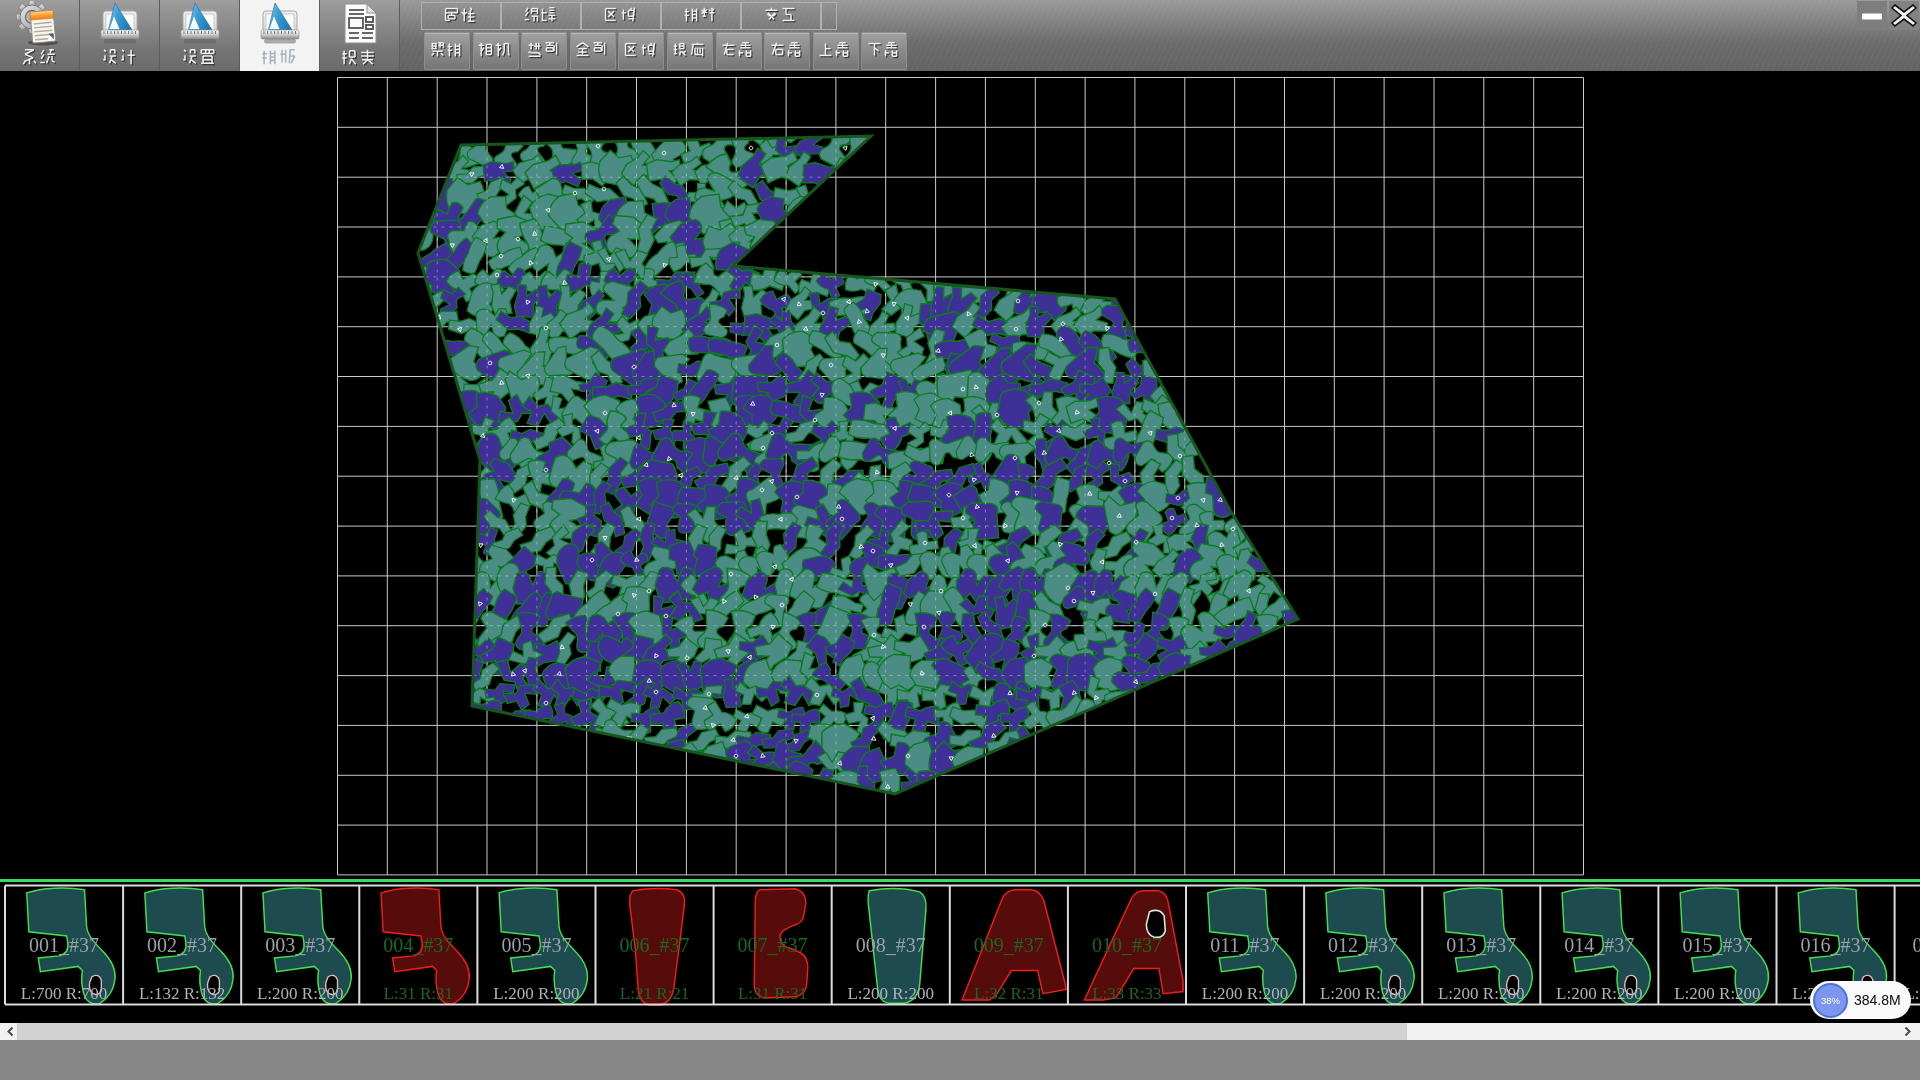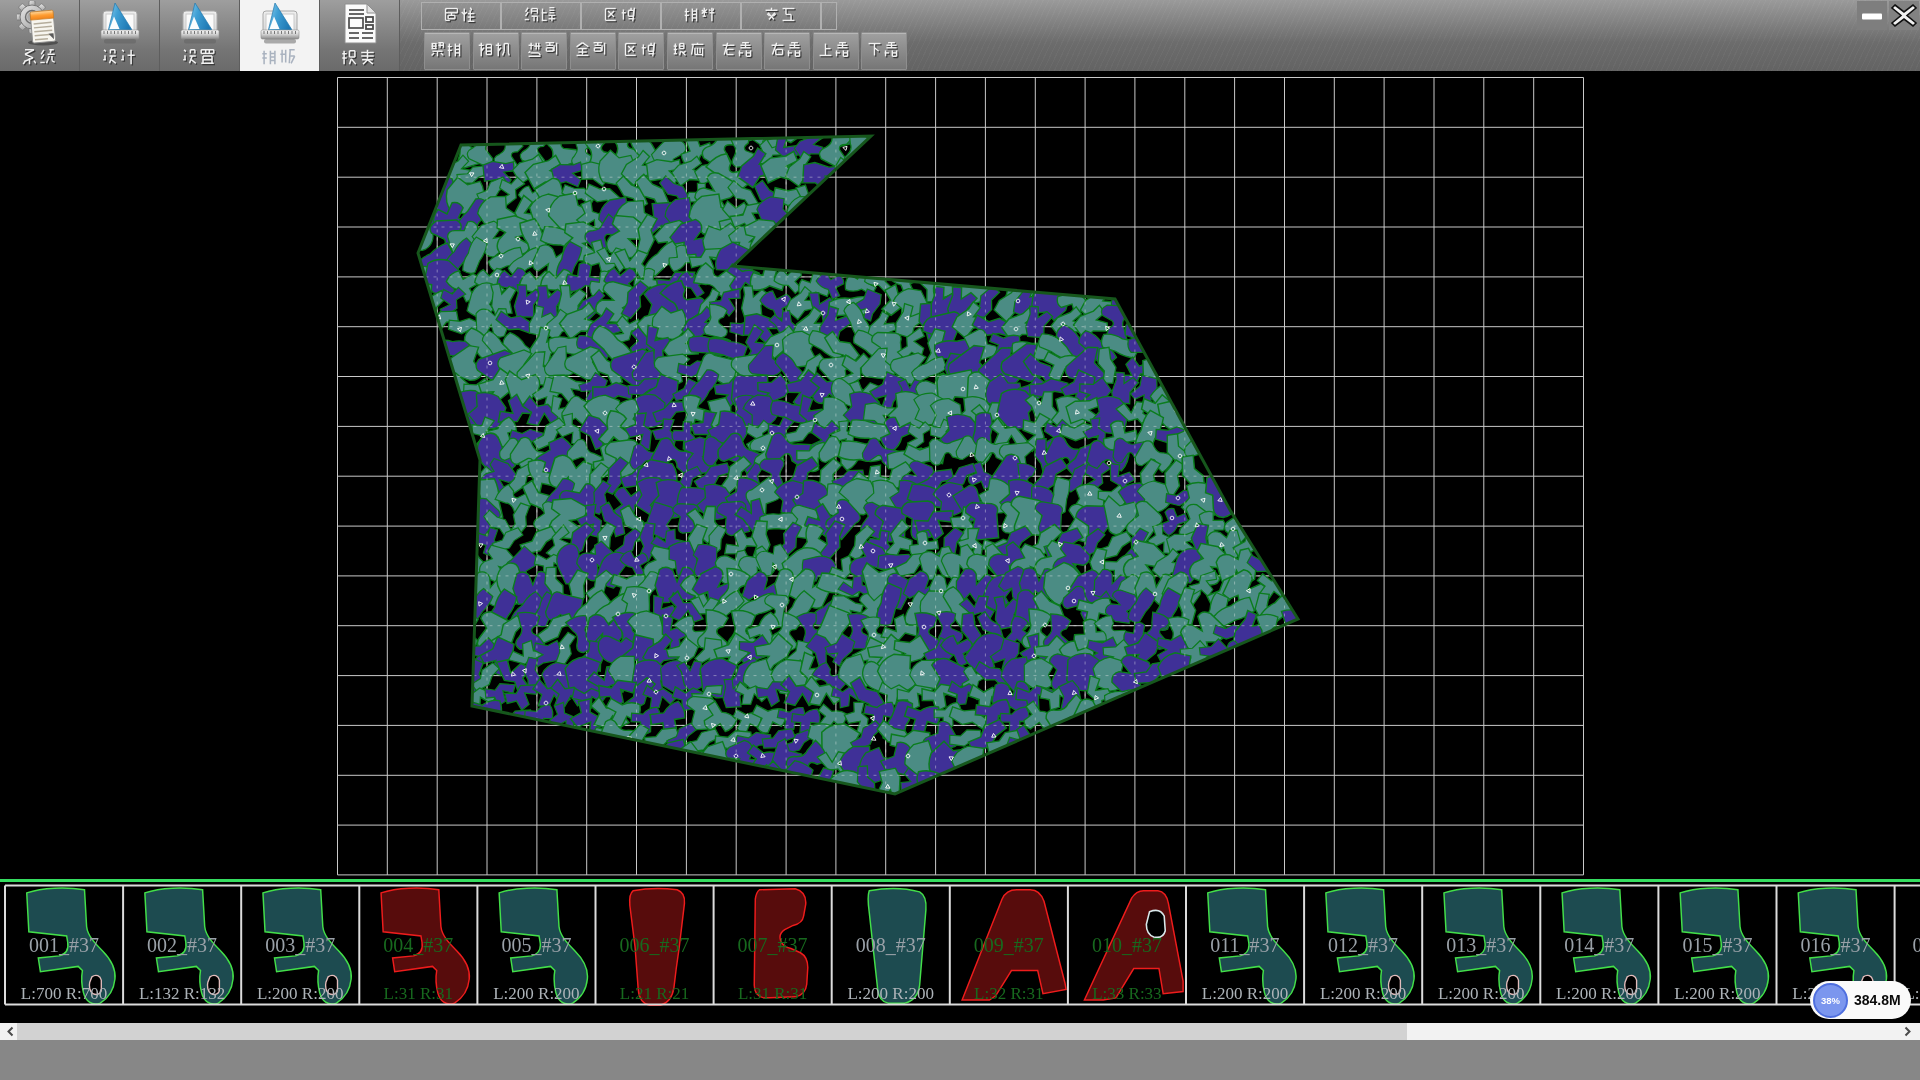--- a/index.html
+++ b/index.html
@@ -14,21 +14,21 @@
 .b2{position:absolute;top:32px;width:46px;height:38px;z-index:2;display:flex;align-items:center;justify-content:center;background:linear-gradient(to bottom,#a0a0a0,#767676);border:1px solid #8e8e8e;border-radius:1px;box-shadow:inset 0 1px 0 rgba(255,255,255,0.25)}
 .wbtn{position:absolute;top:1px;width:30px;height:29px;z-index:3}
 .cv{position:absolute;left:0;top:0;z-index:1}
 .greenline{position:absolute;left:0;top:879px;width:1920px;height:2.5px;background:#35dd60;z-index:2}
 .th{position:absolute;left:0;top:0;z-index:2}
 .tidx{font:20px "Liberation Serif",serif;text-anchor:middle}
 .tlr{font:17px "Liberation Serif",serif;text-anchor:middle}
 .sb{position:absolute;left:0;top:1023px;width:1920px;height:17px;background:#f2f2f2;z-index:3}
 .sbthumb{position:absolute;left:17px;top:0;width:1390px;height:17px;background:#d2d2d2}
 .statusbar{position:absolute;left:0;top:1040px;width:1920px;height:40px;background:#878787;z-index:3}
-.pill{position:absolute;left:1810px;top:981px;width:101px;height:38px;background:#fafafa;border-radius:19px;z-index:5;font-weight:bold;}
+.pill{position:absolute;left:1810px;top:981px;width:101px;height:38px;background:#fafafa;border-radius:19px;z-index:5;}
 .pillc{position:absolute;left:3px;top:1.5px;width:35px;height:35px;border-radius:50%;background:#7b96ee;border:2.5px solid #4f6fdf;color:#fff;font-size:9.5px;display:flex;align-items:center;justify-content:center}
 .pillt{position:absolute;left:44px;top:0;height:38px;line-height:38px;color:#0a0a0a;font-size:14px}
 </style></head>
 <body>
 <svg width="0" height="0" style="position:absolute">
     <symbol id="h7cfb" viewBox="0 0 20 20" overflow="visible">
       <line x1="5" y1="2" x2="15" y2="2"></line>
       <line x1="15" y1="2" x2="5" y2="7"></line>
       <line x1="5" y1="7" x2="14" y2="11"></line>
       <line x1="14" y1="11" x2="4" y2="15"></line>

